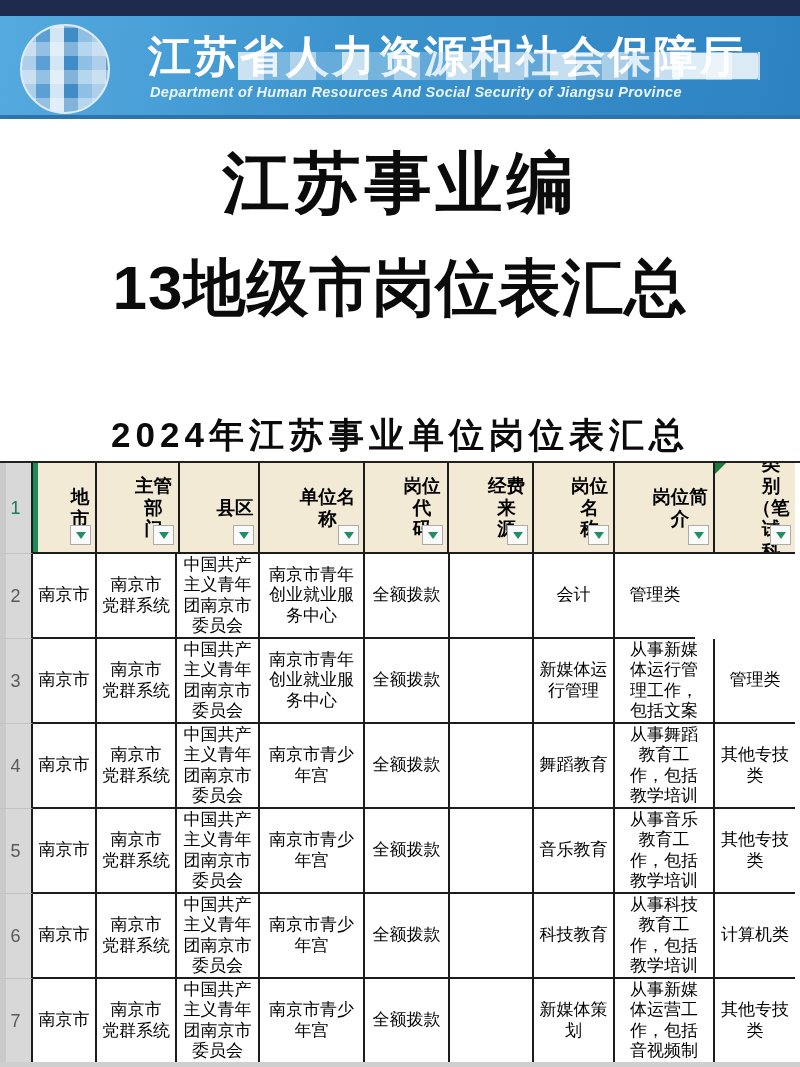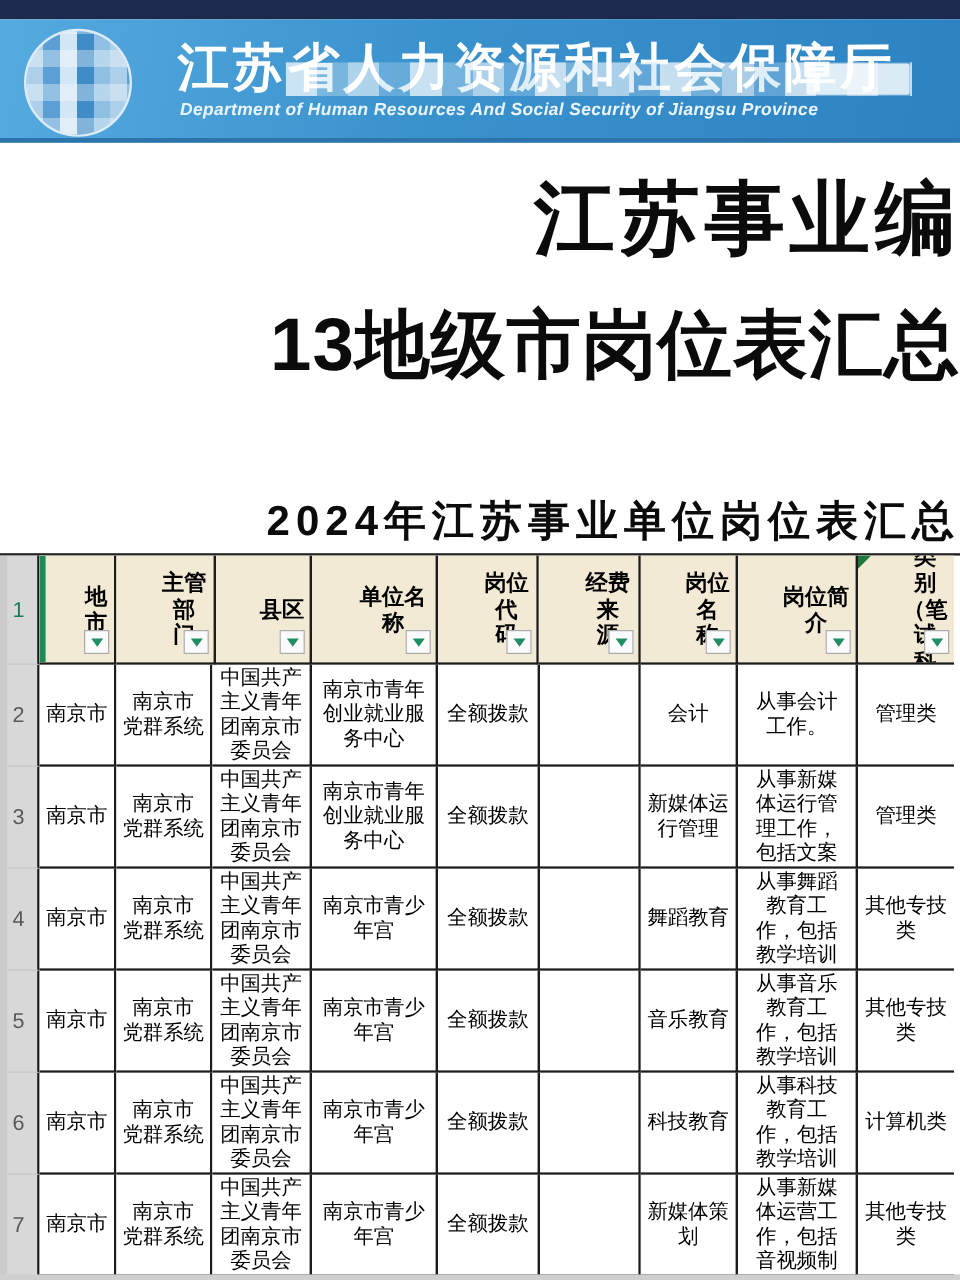--- a/index.html
+++ b/index.html
@@ -21,21 +21,21 @@
   .banner-en{position:absolute;left:150px;top:68px;font-size:14.5px;font-weight:bold;color:#eaf4fb;
              letter-spacing:0.3px;white-space:nowrap;font-style:italic;}
   .censor{position:absolute;left:238px;top:36px;width:522px;height:28px;
           background:repeating-linear-gradient(90deg,
             rgba(255,255,255,0.72) 0 26px, rgba(199,226,243,0.42) 26px 52px,
             rgba(255,255,255,0.58) 52px 78px, rgba(170,210,238,0.38) 78px 104px);}
   .censor2{position:absolute;left:672px;top:37px;width:86px;height:26px;border-radius:2px;
            background:rgba(255,255,255,0.78);}
 
   
-  .h1,.h2,.sub{position:absolute;left:0;right:0;text-align:right;color:#0b0b0b;font-weight:900;}
+  .h1,.h2,.sub{position:absolute;left:0;right:0;text-align:center;color:#0b0b0b;font-weight:900;}
   .h1{top:146px;font-size:67px;letter-spacing:4px;line-height:1.1;}
   .h2{top:254px;font-size:62px;letter-spacing:1px;line-height:1.1;}
   .sub{top:414px;font-size:35px;letter-spacing:5px;line-height:1.2;}
 
   
   .sheet{position:absolute;top:461px;left:0;width:800px;border-top:2px solid #222222;background:#ffffff;}
   .srow{display:flex;}
   .hrow{height:91px;}
   .drow{height:85px;}
   .cell{box-sizing:border-box;height:100%;display:flex;align-items:center;justify-content:center;
@@ -134,22 +134,20 @@
       <div class="cell dc w2">中国共产
 主义青年
 团南京市
 委员会</div>
       <div class="cell dc w3">南京市青年
 创业就业服
 务中心</div>
       <div class="cell dc w4">全额拨款</div>
       <div class="cell dc w5"></div>
       <div class="cell dc w6">会计</div>
-      <div class="cell dc w7">从事会计
-工作。</div>
       <div class="cell dc w8">管理类</div>
     </div>
 
     <div class="srow drow">
       <div class="cell gut">3</div>
       <div class="cell dc w0">南京市</div>
       <div class="cell dc w1">南京市
 党群系统</div>
       <div class="cell dc w2">中国共产
 主义青年

